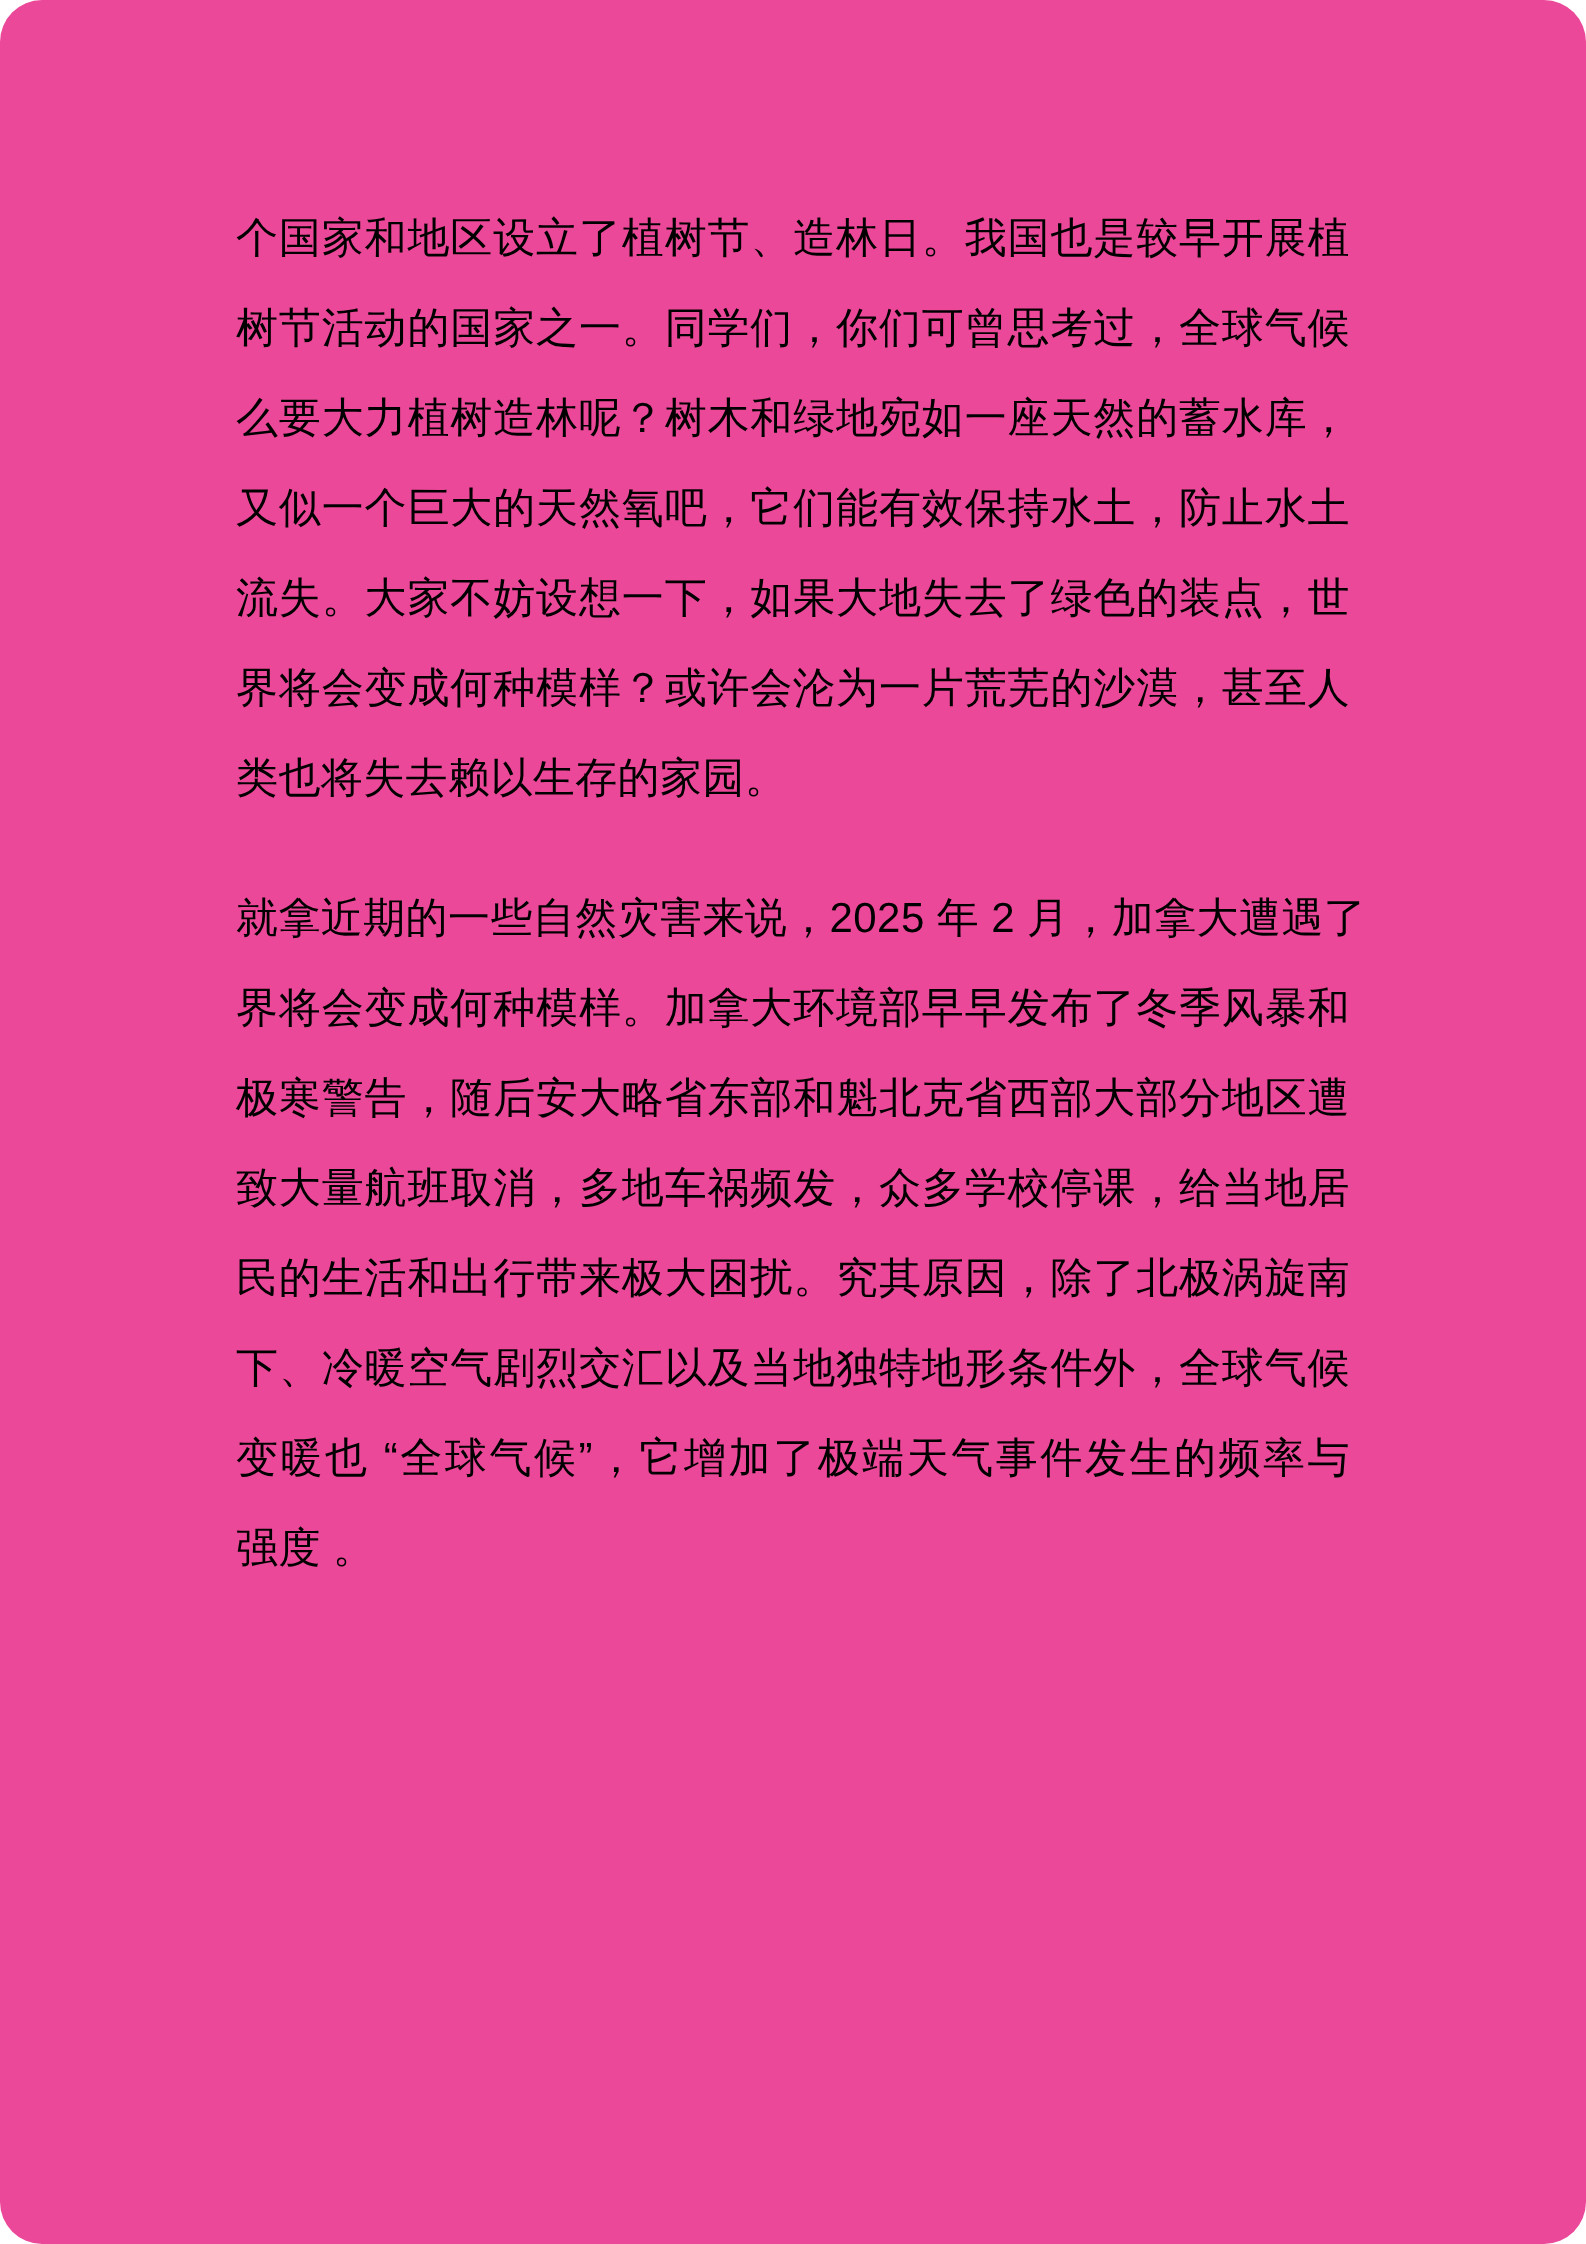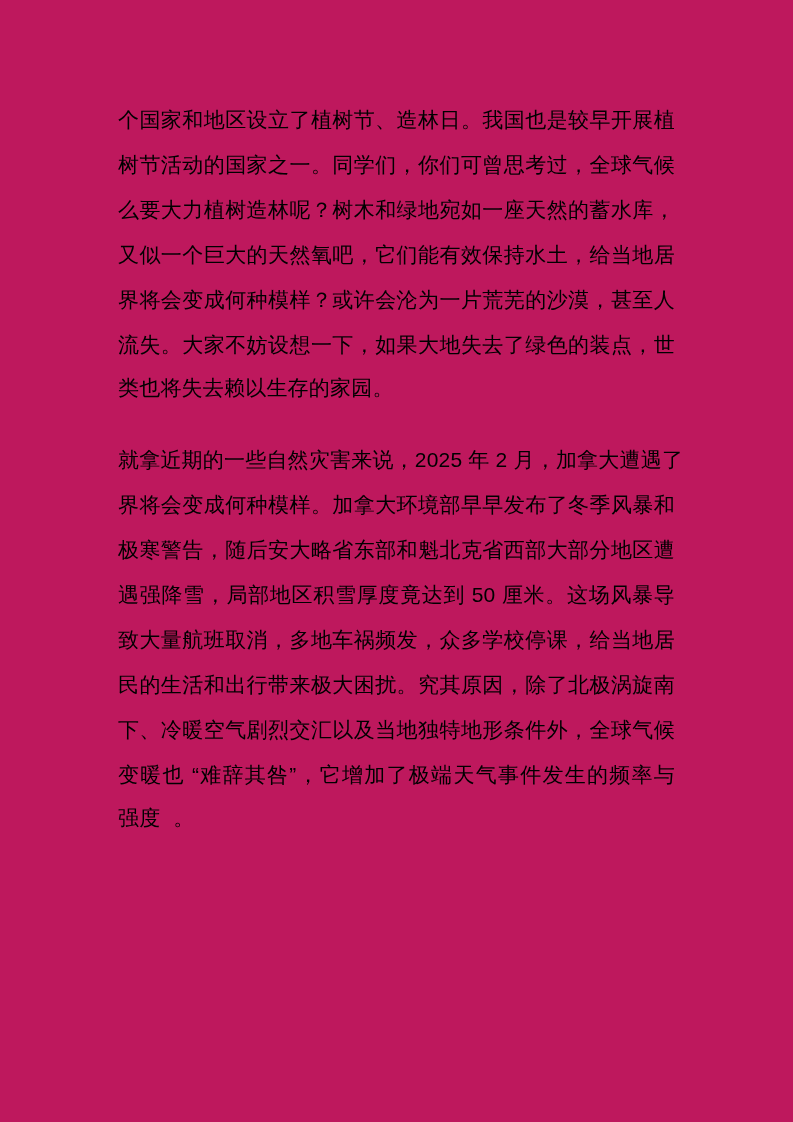--- a/index.html
+++ b/index.html
@@ -4,23 +4,24 @@
 <style>
   html, body {
     margin: 0;
     padding: 0;
     background: #ffffff;
   }
   .page {
     position: relative;
     width: 793px;
     height: 1122px;
-    background: #be185d;
+    background: #ec4899;
     overflow: hidden;
     font-family: "Liberation Sans", "DejaVu Sans", sans-serif;
+    border-radius: 21px;
   }
   .content {
     position: absolute;
     top: 97px;
     left: 118px;
     width: 557px;
     color: #000000;
     font-size: 21px;
     line-height: 45px;
     letter-spacing: 0.2px;
@@ -31,42 +32,40 @@
   .text-line {
     text-align: justify;
     text-align-last: justify;
     text-justify: inter-character;
     white-space: nowrap;
     overflow: visible;
   }
   .text-line.last-line {
     text-align-last: left;
     white-space: normal;
-    font-family: Liberation Mono, monospace;
   }
 </style>
 </head>
 <body>
 
 <div class="page">
   <div class="content" id="content" style="color: rgb(0, 0, 0);">
       <div class="paragraph">
         <div class="text-line">个国家和地区设立了植树节、造林日。我国也是较早开展植</div>
         <div class="text-line">树节活动的国家之一。同学们，你们可曾思考过，全球气候</div>
         <div class="text-line">么要大力植树造林呢？树木和绿地宛如一座天然的蓄水库，</div>
-        <div class="text-line">又似一个巨大的天然氧吧，它们能有效保持水土，给当地居</div>
+        <div class="text-line">又似一个巨大的天然氧吧，它们能有效保持水土，防止水土</div>
+        <div class="text-line">流失。大家不妨设想一下，如果大地失去了绿色的装点，世</div>
         <div class="text-line">界将会变成何种模样？或许会沦为一片荒芜的沙漠，甚至人</div>
-        <div class="text-line">流失。大家不妨设想一下，如果大地失去了绿色的装点，世</div>
         <div class="text-line last-line">类也将失去赖以生存的家园。</div>
       </div>
       <div class="paragraph">
         <div class="text-line">就拿近期的一些自然灾害来说，2025 年 2 月，加拿大遭遇了</div>
         <div class="text-line">界将会变成何种模样。加拿大环境部早早发布了冬季风暴和</div>
         <div class="text-line">极寒警告，随后安大略省东部和魁北克省西部大部分地区遭</div>
-        <div class="text-line">遇强降雪，局部地区积雪厚度竟达到 50 厘米。这场风暴导</div>
         <div class="text-line">致大量航班取消，多地车祸频发，众多学校停课，给当地居</div>
         <div class="text-line">民的生活和出行带来极大困扰。究其原因，除了北极涡旋南</div>
         <div class="text-line">下、冷暖空气剧烈交汇以及当地独特地形条件外，全球气候</div>
-        <div class="text-line">变暖也 “难辞其咎”，它增加了极端天气事件发生的频率与</div>
+        <div class="text-line">变暖也 “全球气候”，它增加了极端天气事件发生的频率与</div>
         <div class="text-line last-line">强度 。</div>
       </div>
     </div>
 </div>
 
 </body></html>

